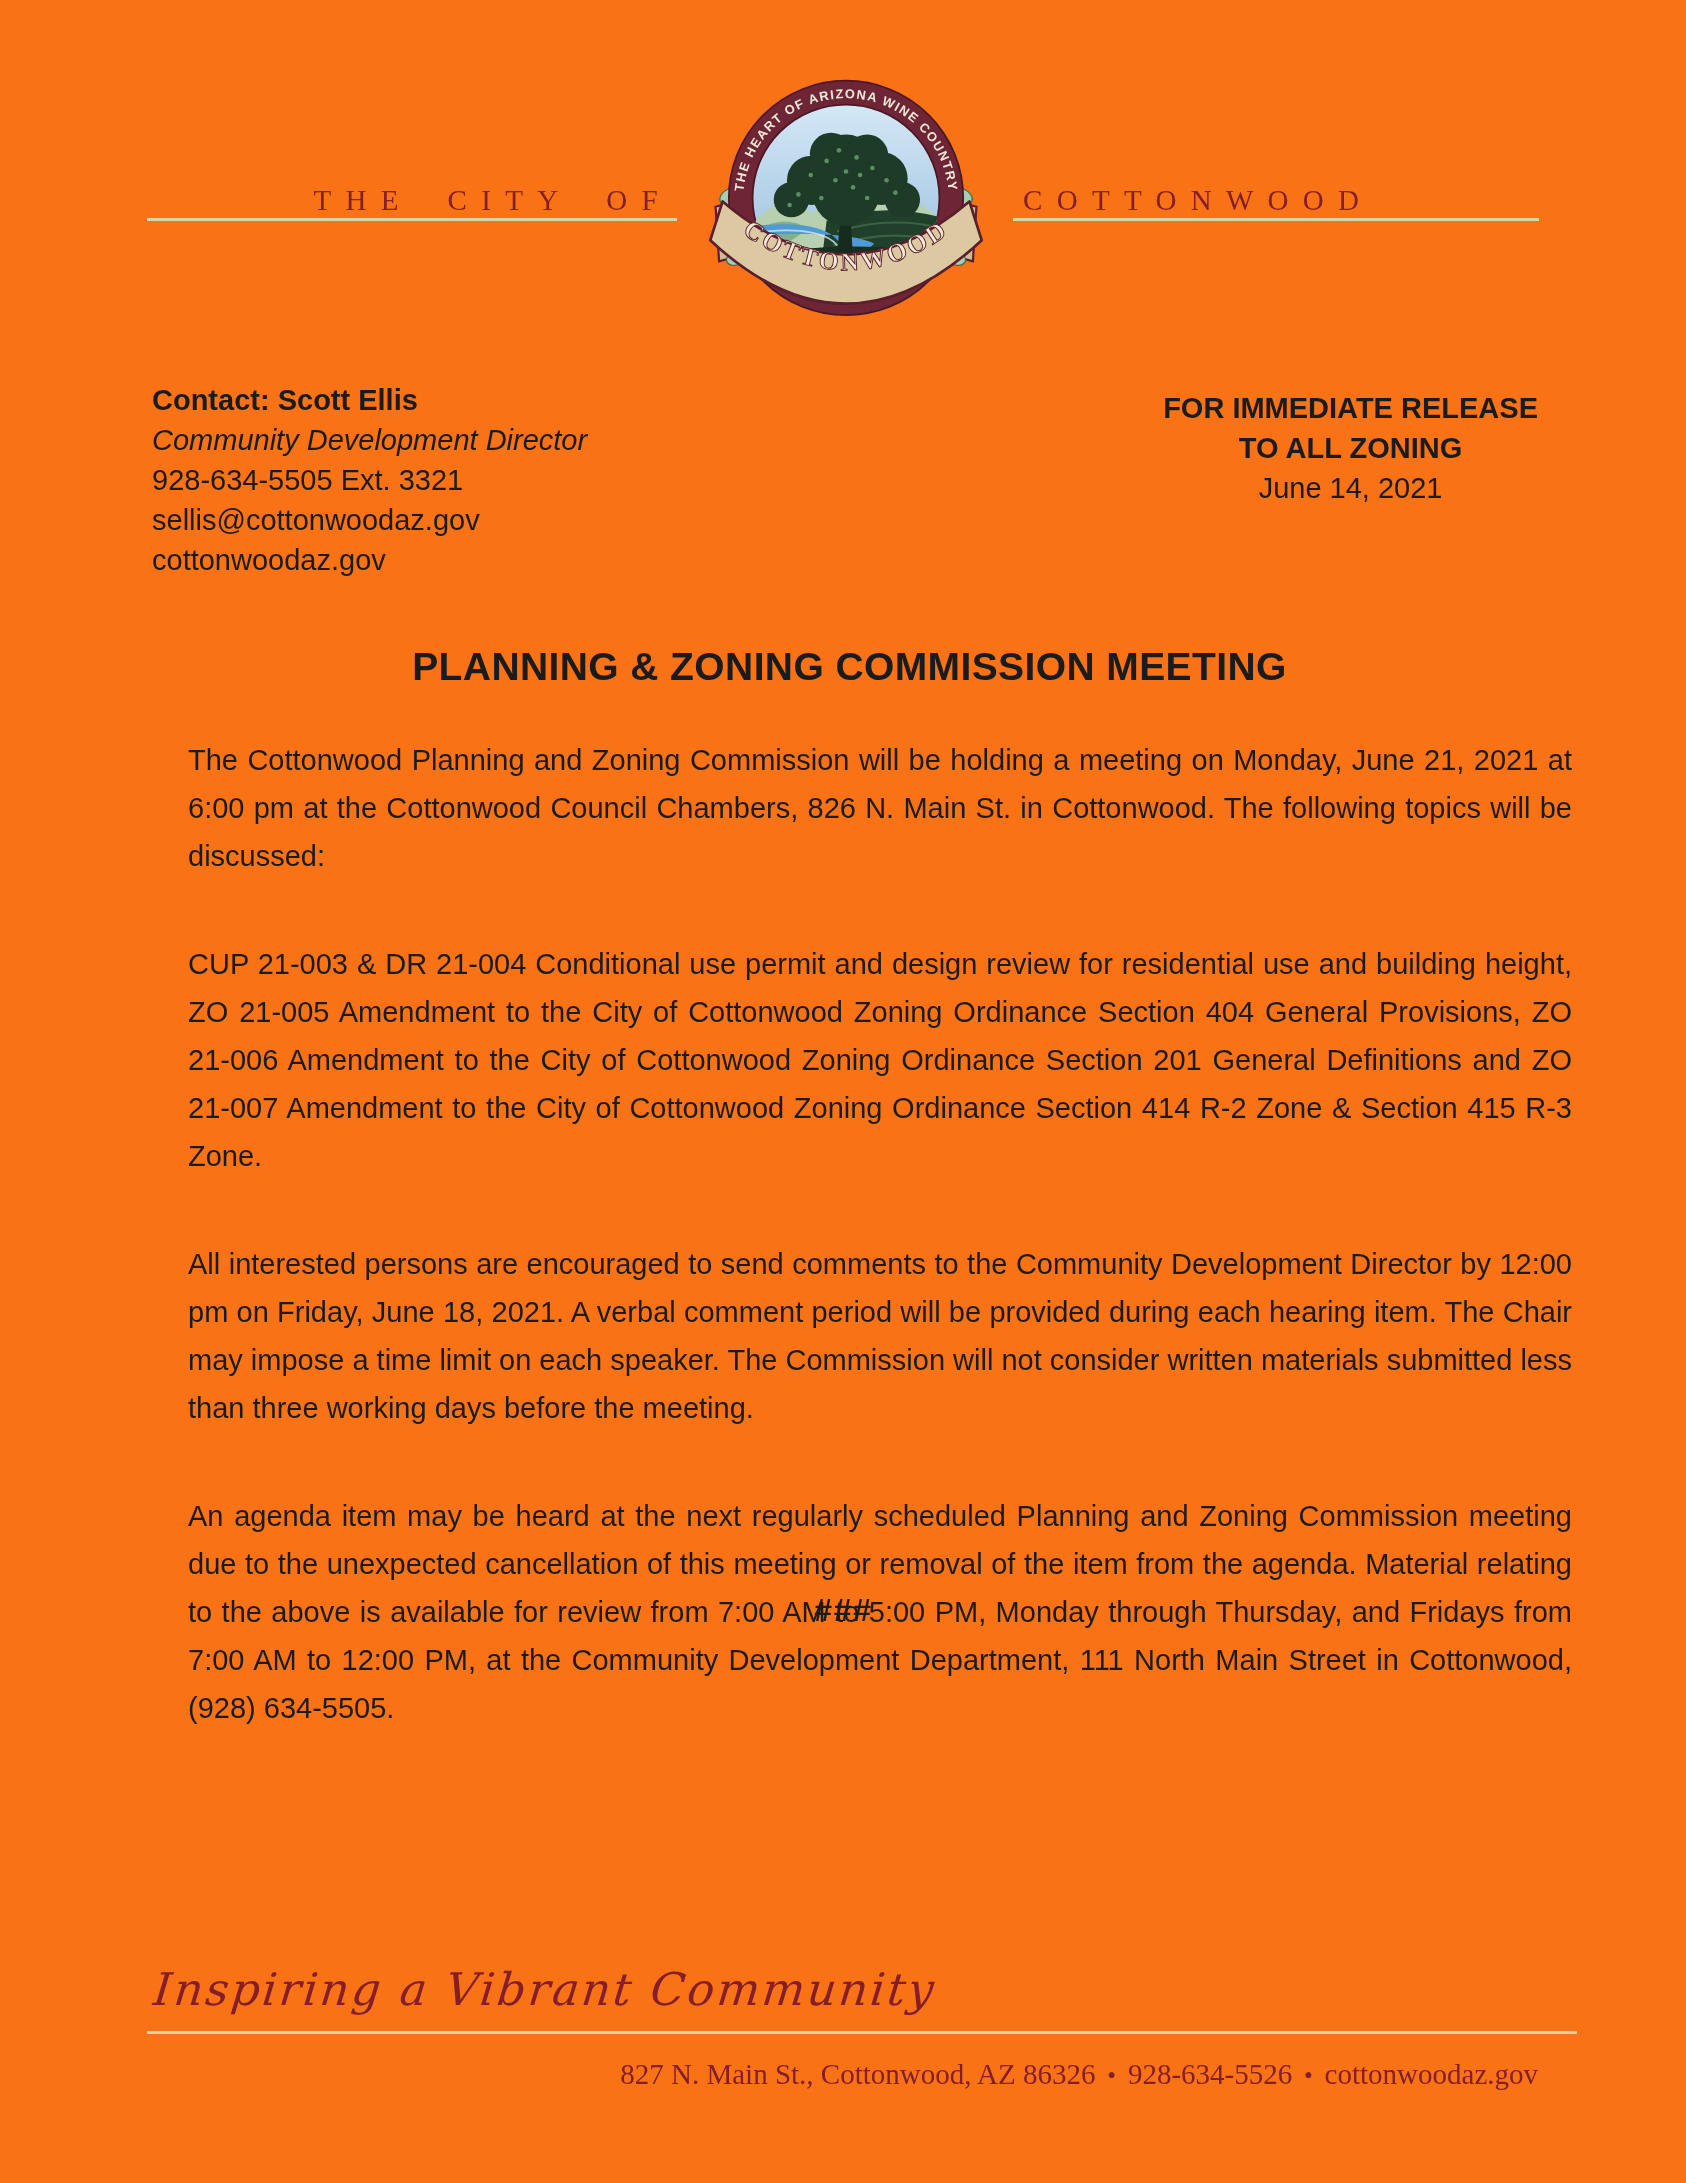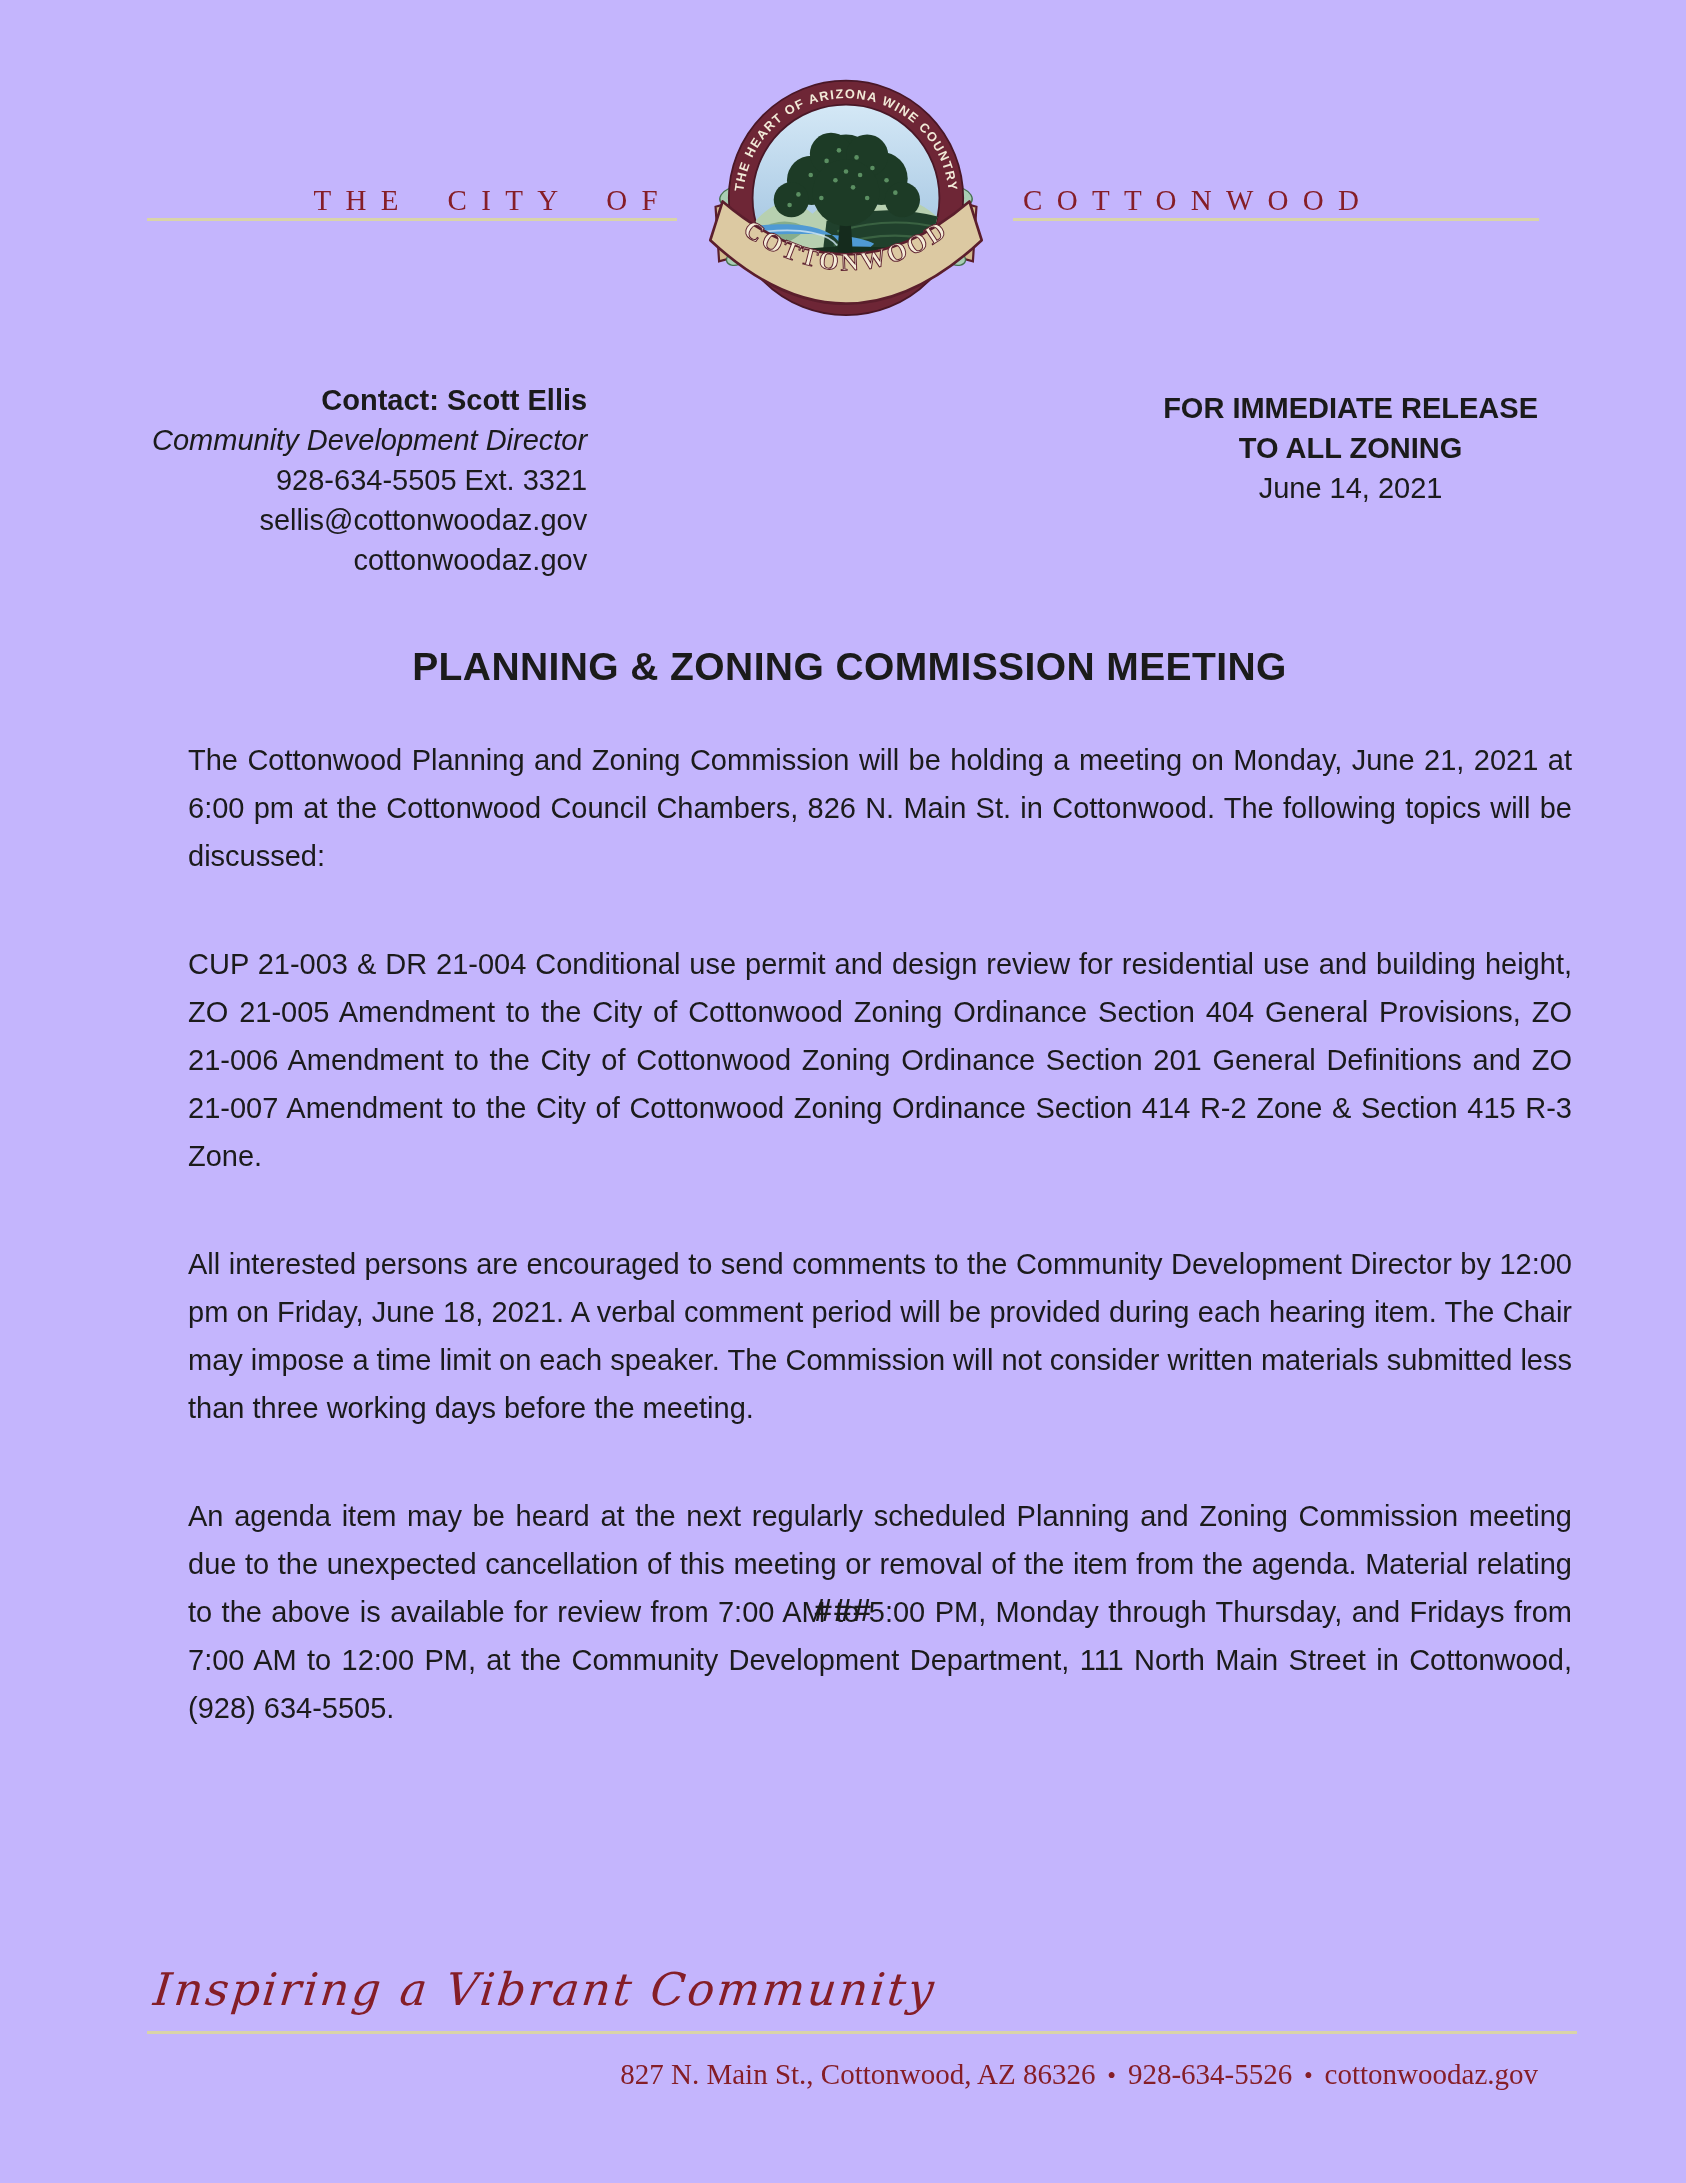--- a/index.html
+++ b/index.html
@@ -24,21 +24,21 @@
     --grape:#582134;
     --leaf:#a9cdb4;
     --leaf-edge:#44704f;
   }
   *{margin:0;padding:0;box-sizing:border-box;}
   html,body{background:#ffffff;}
   .page{
     position:relative;
     width:1687px;
     height:2183px;
-    background:#c4b5fd;
+    background:#f97316;
     font-family:"Liberation Sans", sans-serif;
     color:var(--ink);
     overflow:hidden;
   }
   
   .rule{position:absolute;height:2.5px;background:var(--khaki);top:218px;}
   .rule-left{left:147px;width:530px;}
   .rule-right{left:1013px;width:526px;}
   .lh-label{
     position:absolute;top:184px;
@@ -46,21 +46,21 @@
     font-size:29px;color:var(--maroon);
     letter-spacing:14.3px;word-spacing:13.4px;
     white-space:nowrap;
   }
   .lh-left{left:151px;width:521px;text-align:right;}
   .lh-right{left:1023px;}
   .seal{position:absolute;left:705px;top:76px;width:282px;height:265px;}
   
   .contact{
     position:absolute;left:152px;top:380px;
-    font-size:29px;line-height:40px;text-align:right;
+    font-size:29px;line-height:40px;
   }
   .contact .bold{font-weight:bold;}
   .contact .italic{font-style:italic;}
   .release{
     position:absolute;right:149px;top:388px;
     font-size:29px;line-height:40px;text-align:center;
   }
   .release .bold{font-weight:bold;}
   
   .doc-title{

